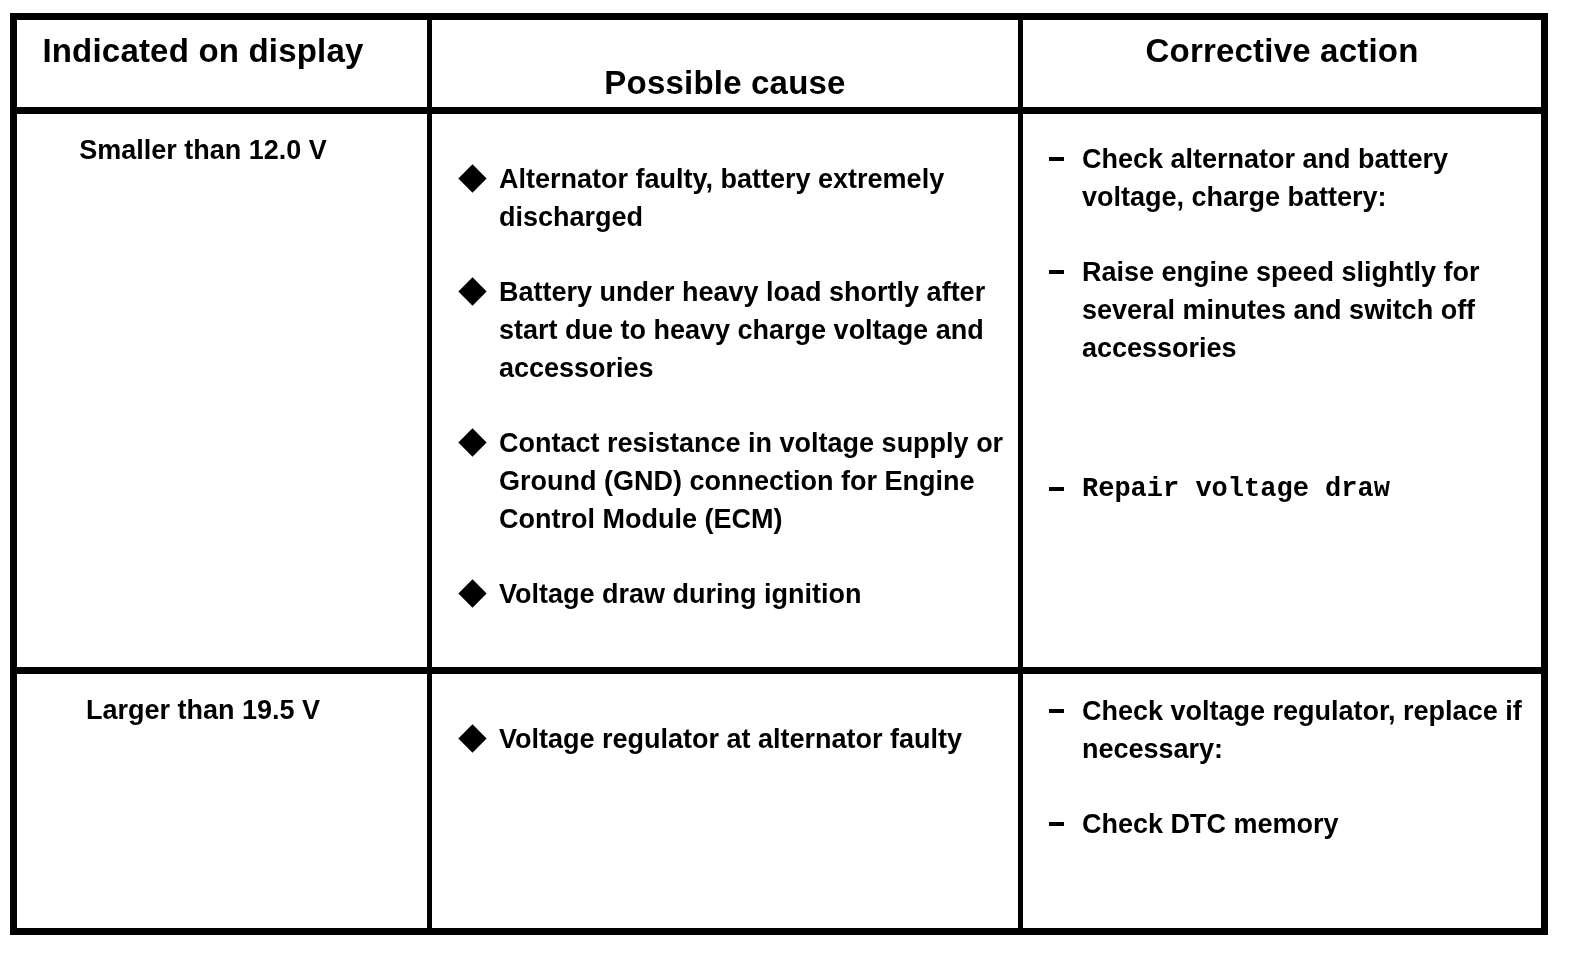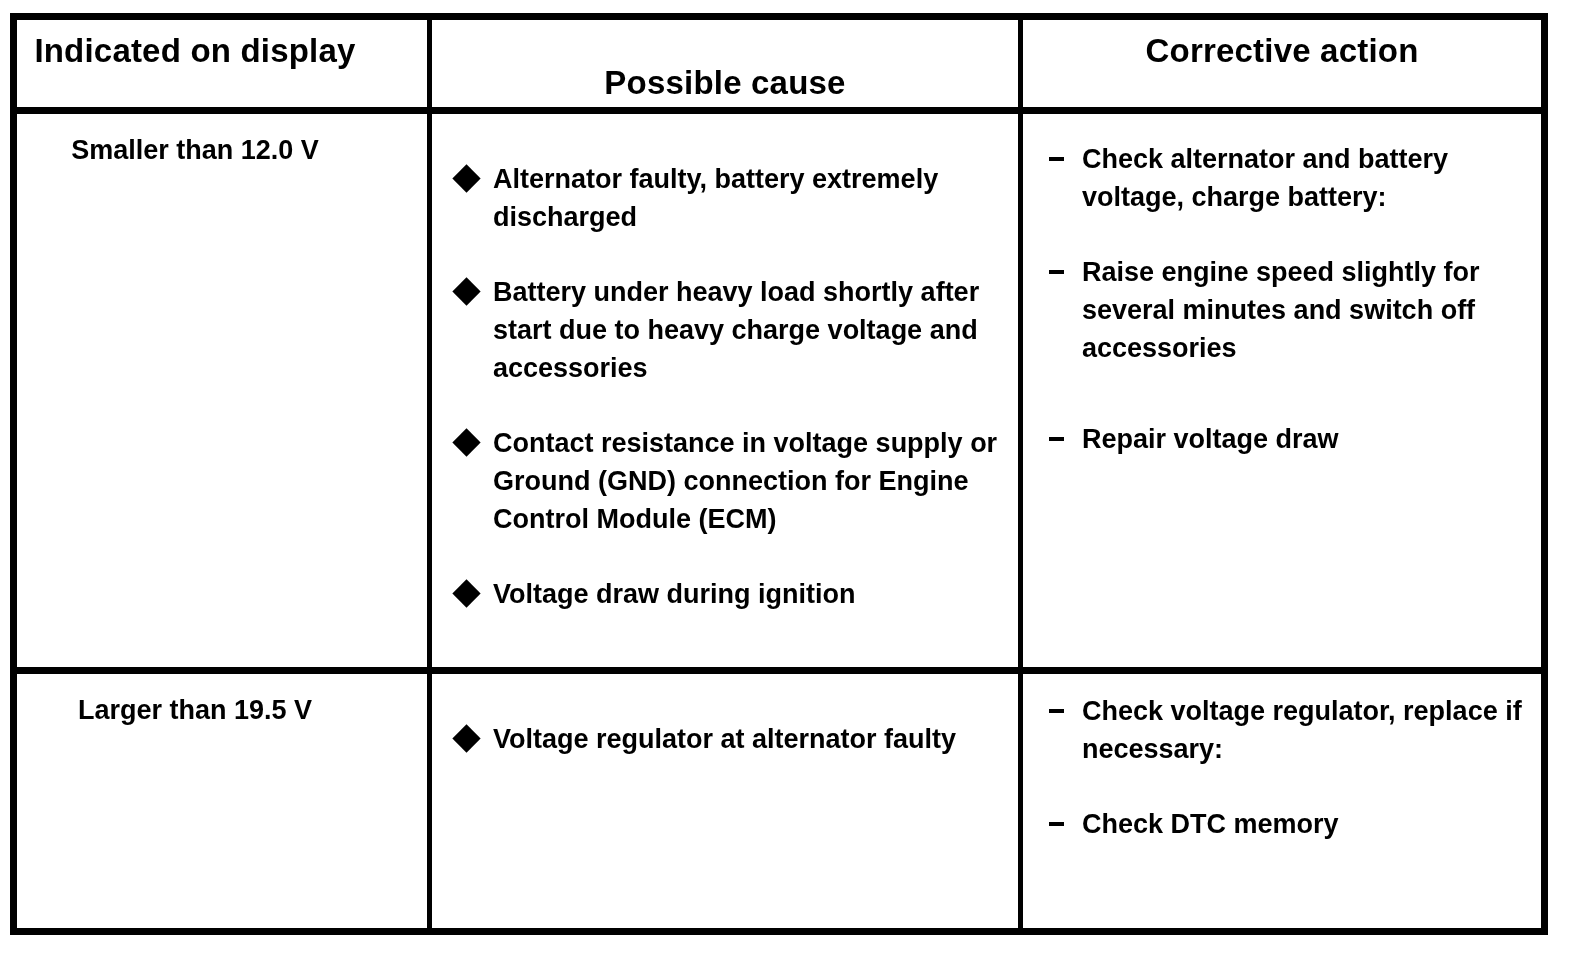--- a/index.html
+++ b/index.html
@@ -62,21 +62,21 @@
   .hline.h1 { top: 87px; }    
   .hline.h2 { top: 647px; }   
 
   
   .cell {
     position: absolute;
     box-sizing: border-box;
   }
 
   
-  .col-a { left: 4px;    width: 348px;  }
+  .col-a { left: 12px;    width: 348px;  }
   .col-b { left: 415px;  width: 586px; margin-top: 32px;  }
   .col-c { left: 1006px; width: 518px;  }
 
   .row-h   { top: 0px;    height: 87px;  }
   .row-1   { top: 94px;   height: 553px; }
   .row-2   { top: 654px;  height: 254px; }
 
   
   .hdr {
     display: flex;
@@ -93,21 +93,21 @@
   .cond {
     padding-top: 21px;
     text-align: center;
     font-size: 27px;
     font-weight: bold;
     white-space: nowrap;
   }
 
   
   .bullets {
-    padding: 14px 0 0 22px;
+    padding: 14px 0 0 28px;
   }
   .bullet-item {
     position: relative;
     padding-left: 39px;
     font-size: 27px;
     font-weight: bold;
     line-height: 38px;
   }
   .bullet-item .diamond {
     position: absolute;
@@ -141,21 +141,21 @@
     width: 15px;
     height: 4px;
     background: #000;
   }
   .dash-item .dtext { display: block; }
 
   
   .dash-item.g1 { margin-top: 12px;   }
   .dash-item.g2 { margin-top: 37px;  }
   .dash-item.g3 { margin-top: 37px;  }
-  .dash-item.g4 { margin-top: 53px; }
+  .dash-item.g4 { margin-top: 103px; font-family: Liberation Mono, monospace; }
 
   .dash-item.r2g1 { margin-top: 4px;  }
   .dash-item.r2g2 { margin-top: 37px; }
 </style>
 </head>
 <body>
 
 <div class="page">
 
   <div class="dtc-table">

